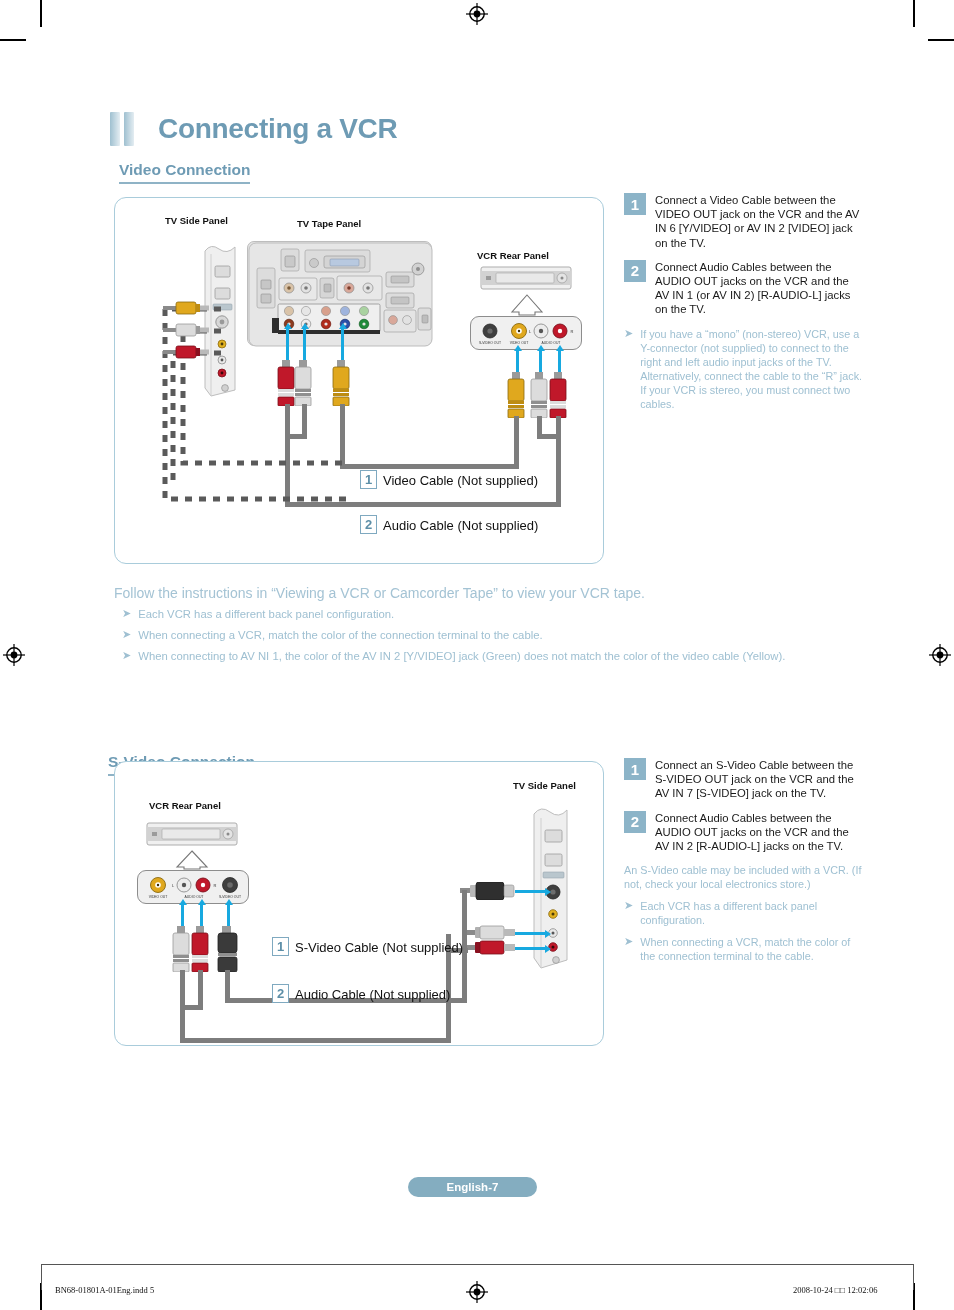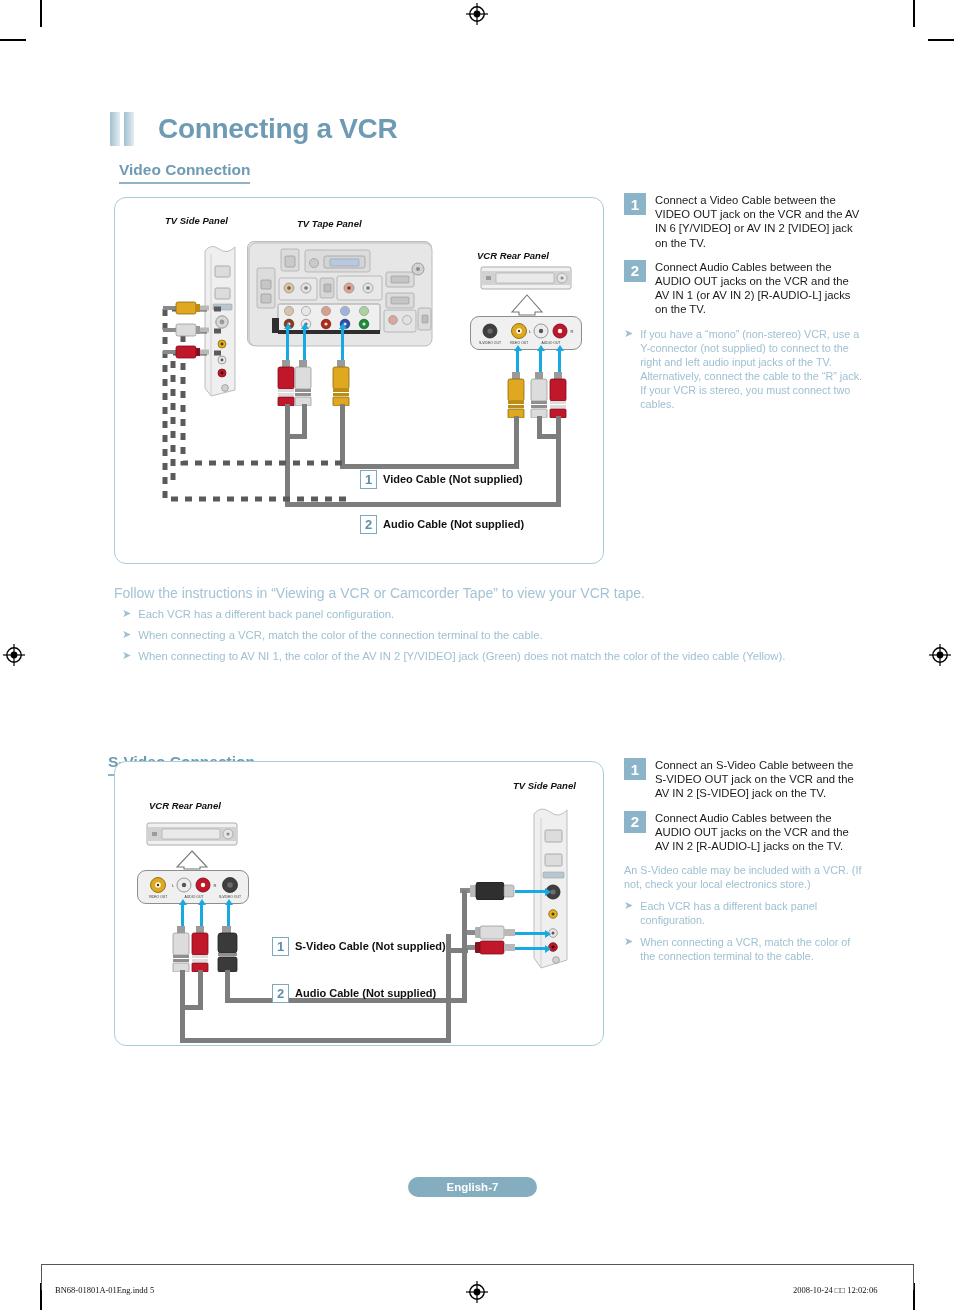--- a/index.html
+++ b/index.html
@@ -48,21 +48,20 @@
     border:1px solid #a9ccdb;
     border-radius:12px;
     background:#fff;
   }
   #diagram1 { left:114px; top:197px; width:490px; height:367px; }
   #diagram2 { left:114px; top:761px; width:490px; height:285px; }
 
   .dlabel {
     position:absolute; font-size:9.5px; font-weight:bold; color:#111;
     white-space:nowrap;
-    font-style:italic;
   }
 
   
   .tv-rear {
     position:absolute; background:#e3e3e3; border:1px solid #bdbdbd;
     border-radius:7px;
   }
   .vcr-jackbox {
     position:absolute; background:#f0f0f0; border:1.4px solid #8d8d8d;
     border-radius:9px;
@@ -85,21 +84,21 @@
   }
 
   
   .callout-num {
     position:absolute; width:17px; height:19px;
     border:1.5px solid #7fa9c0; color:#5d8fa8;
     font-size:13px; font-weight:bold; text-align:center; line-height:17px;
     background:#fff;
   }
   .callout-text {
-    position:absolute; font-size:11px; font-weight:bold; color:#111;
+    position:absolute; font-size:13px; font-weight:normal; color:#111;
     white-space:nowrap;
   }
 
   
   .steps { position:absolute; width:240px; }
   #steps1 { left:624px; top:193px; }
   #steps2 { left:624px; top:758px; }
 
   .step { display:flex; gap:9px; margin-bottom:10px; }
   .step-num {
@@ -605,21 +604,21 @@
 
     <div class="callout-num" style="left:157px;top:175px;">1</div>
     <div class="callout-text" style="left:180px;top:178px;">S-Video Cable (Not supplied)</div>
     <div class="callout-num" style="left:157px;top:222px;">2</div>
     <div class="callout-text" style="left:180px;top:225px;">Audio Cable (Not supplied)</div>
   </div>
 
   <div class="steps" id="steps2">
     <div class="step">
       <div class="step-num">1</div>
-      <div class="step-text">Connect an S-Video Cable between the S-VIDEO OUT jack on the VCR and the AV IN 2 [S-VIDEO] jack on the TV.</div>
+      <div class="step-text">Connect an S-Video Cable between the S-VIDEO OUT jack on the VCR and the AV IN 7 [S-VIDEO] jack on the TV.</div>
     </div>
     <div class="step">
       <div class="step-num">2</div>
       <div class="step-text">Connect Audio Cables between the AUDIO OUT jacks on the VCR and the AV IN 2 [R-AUDIO-L] jacks on the TV.</div>
     </div>
     <div class="note-plain">An S-Video cable may be included with a VCR. (If not, check your local electronics store.)</div>
     <div class="note-list">
       <div class="note-item">
         <span class="note-bullet">➤</span>
         <span>Each VCR has a different back panel configuration.</span>

